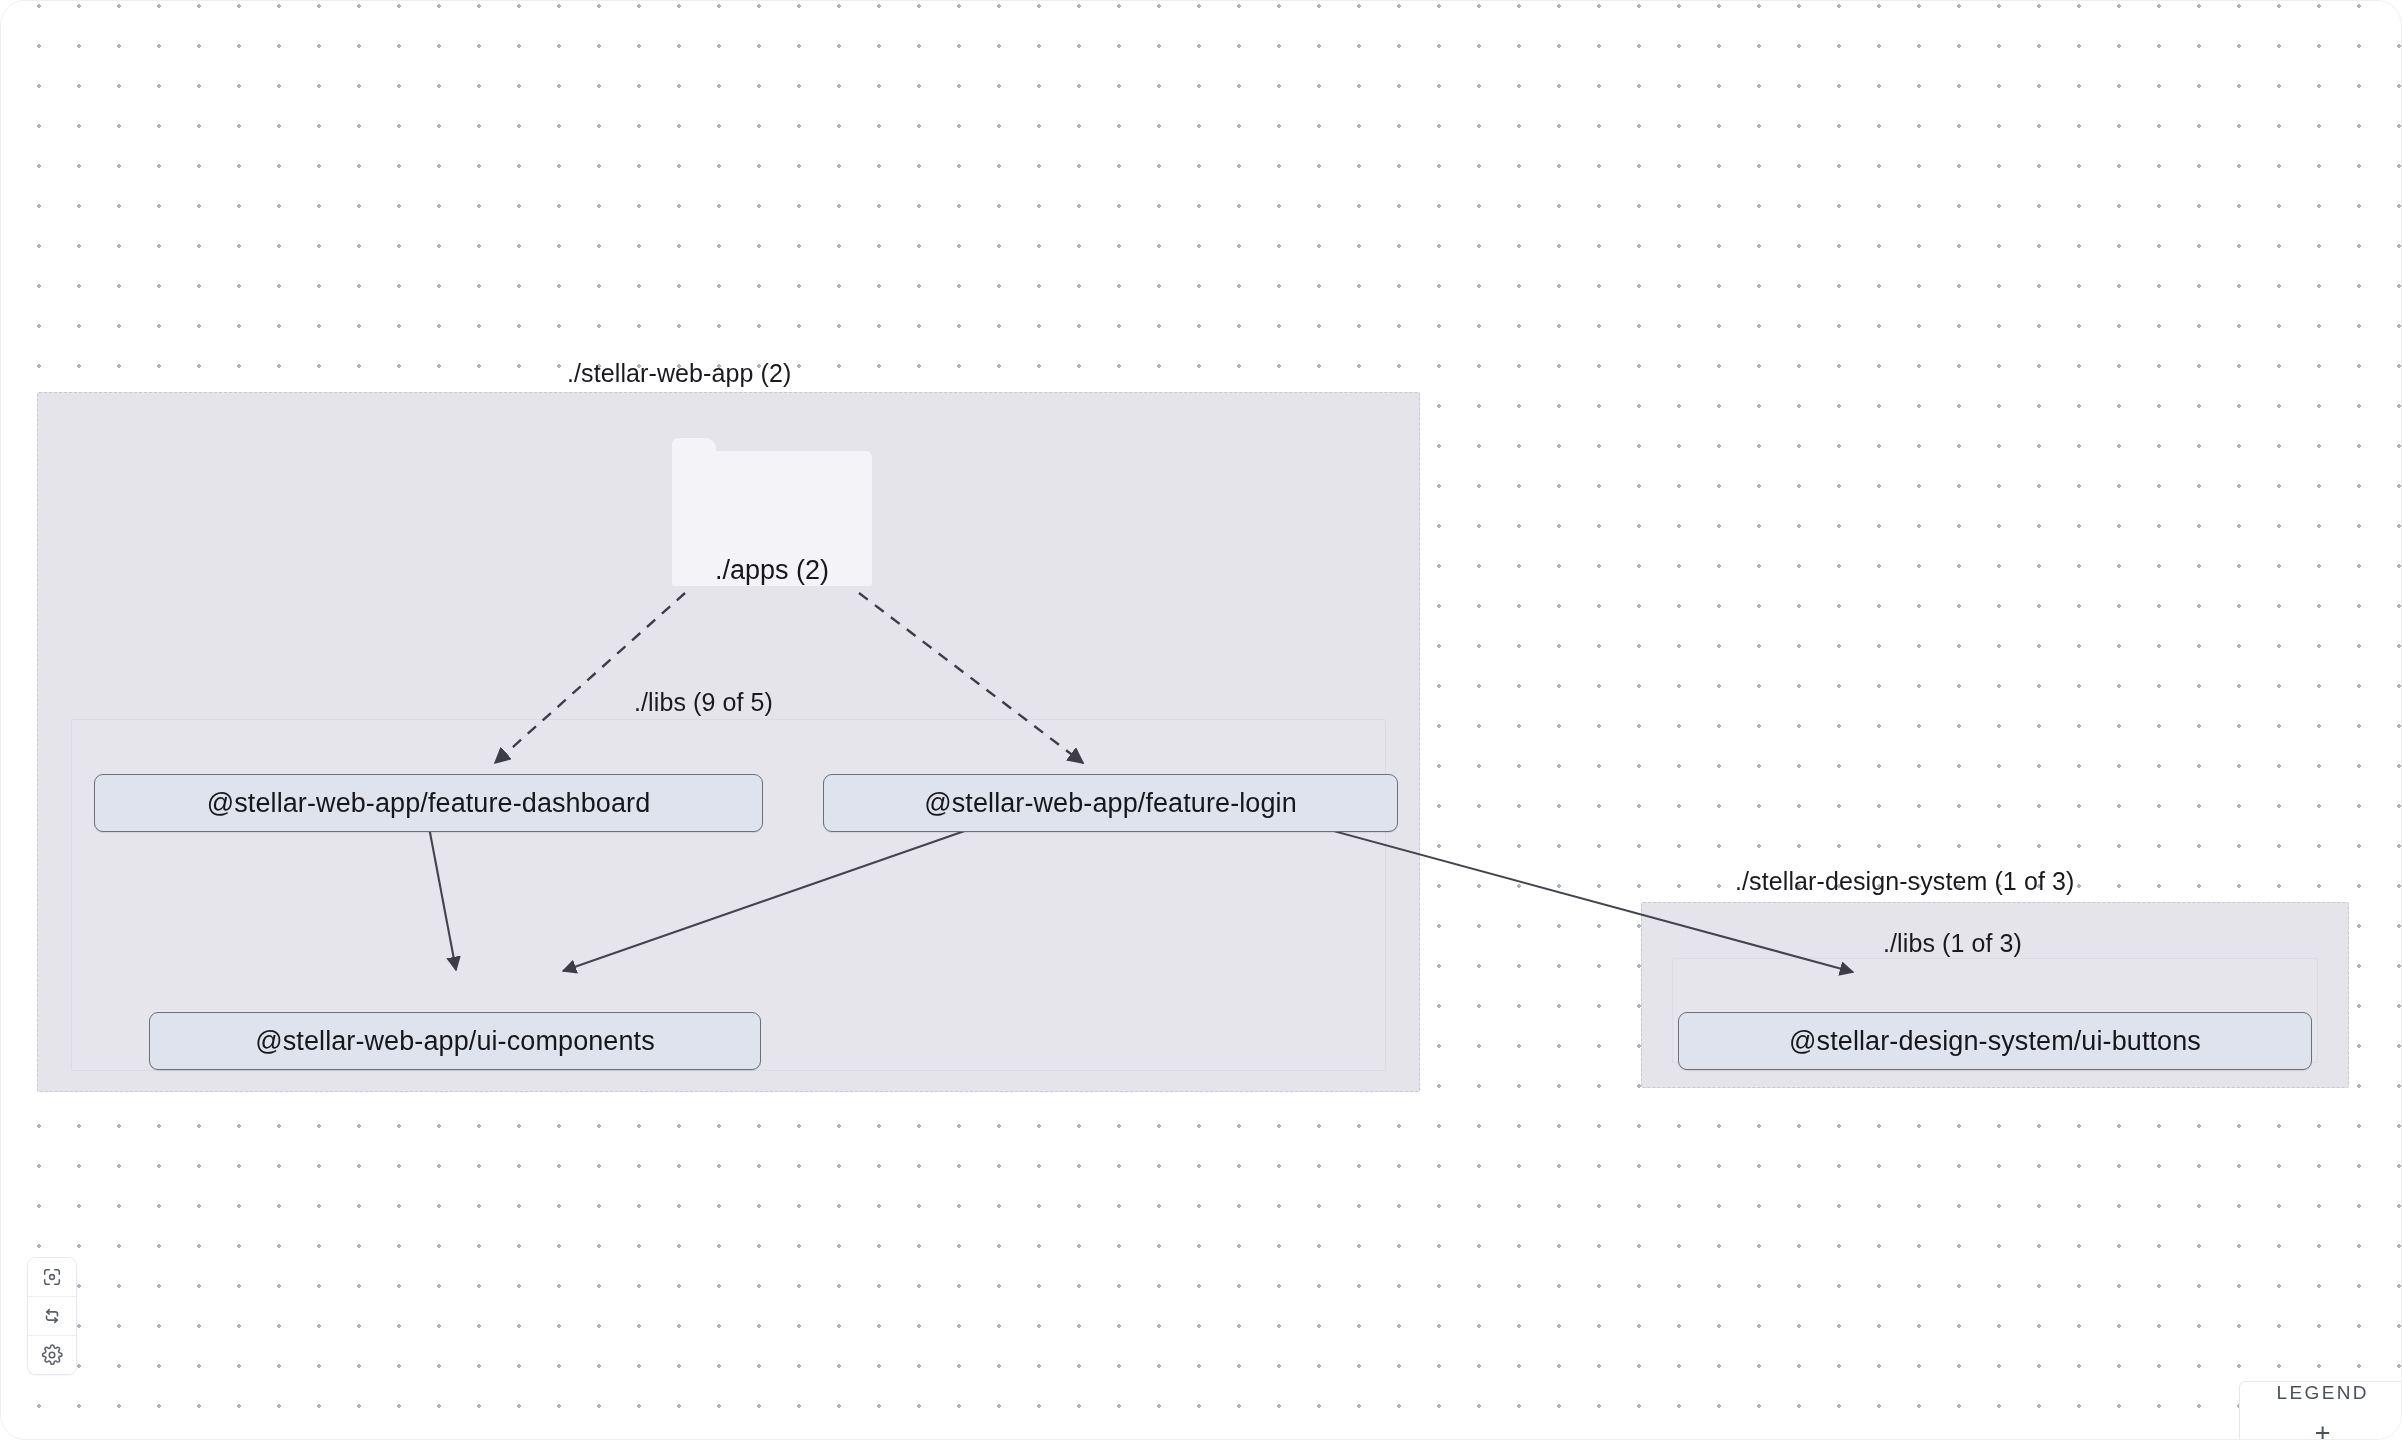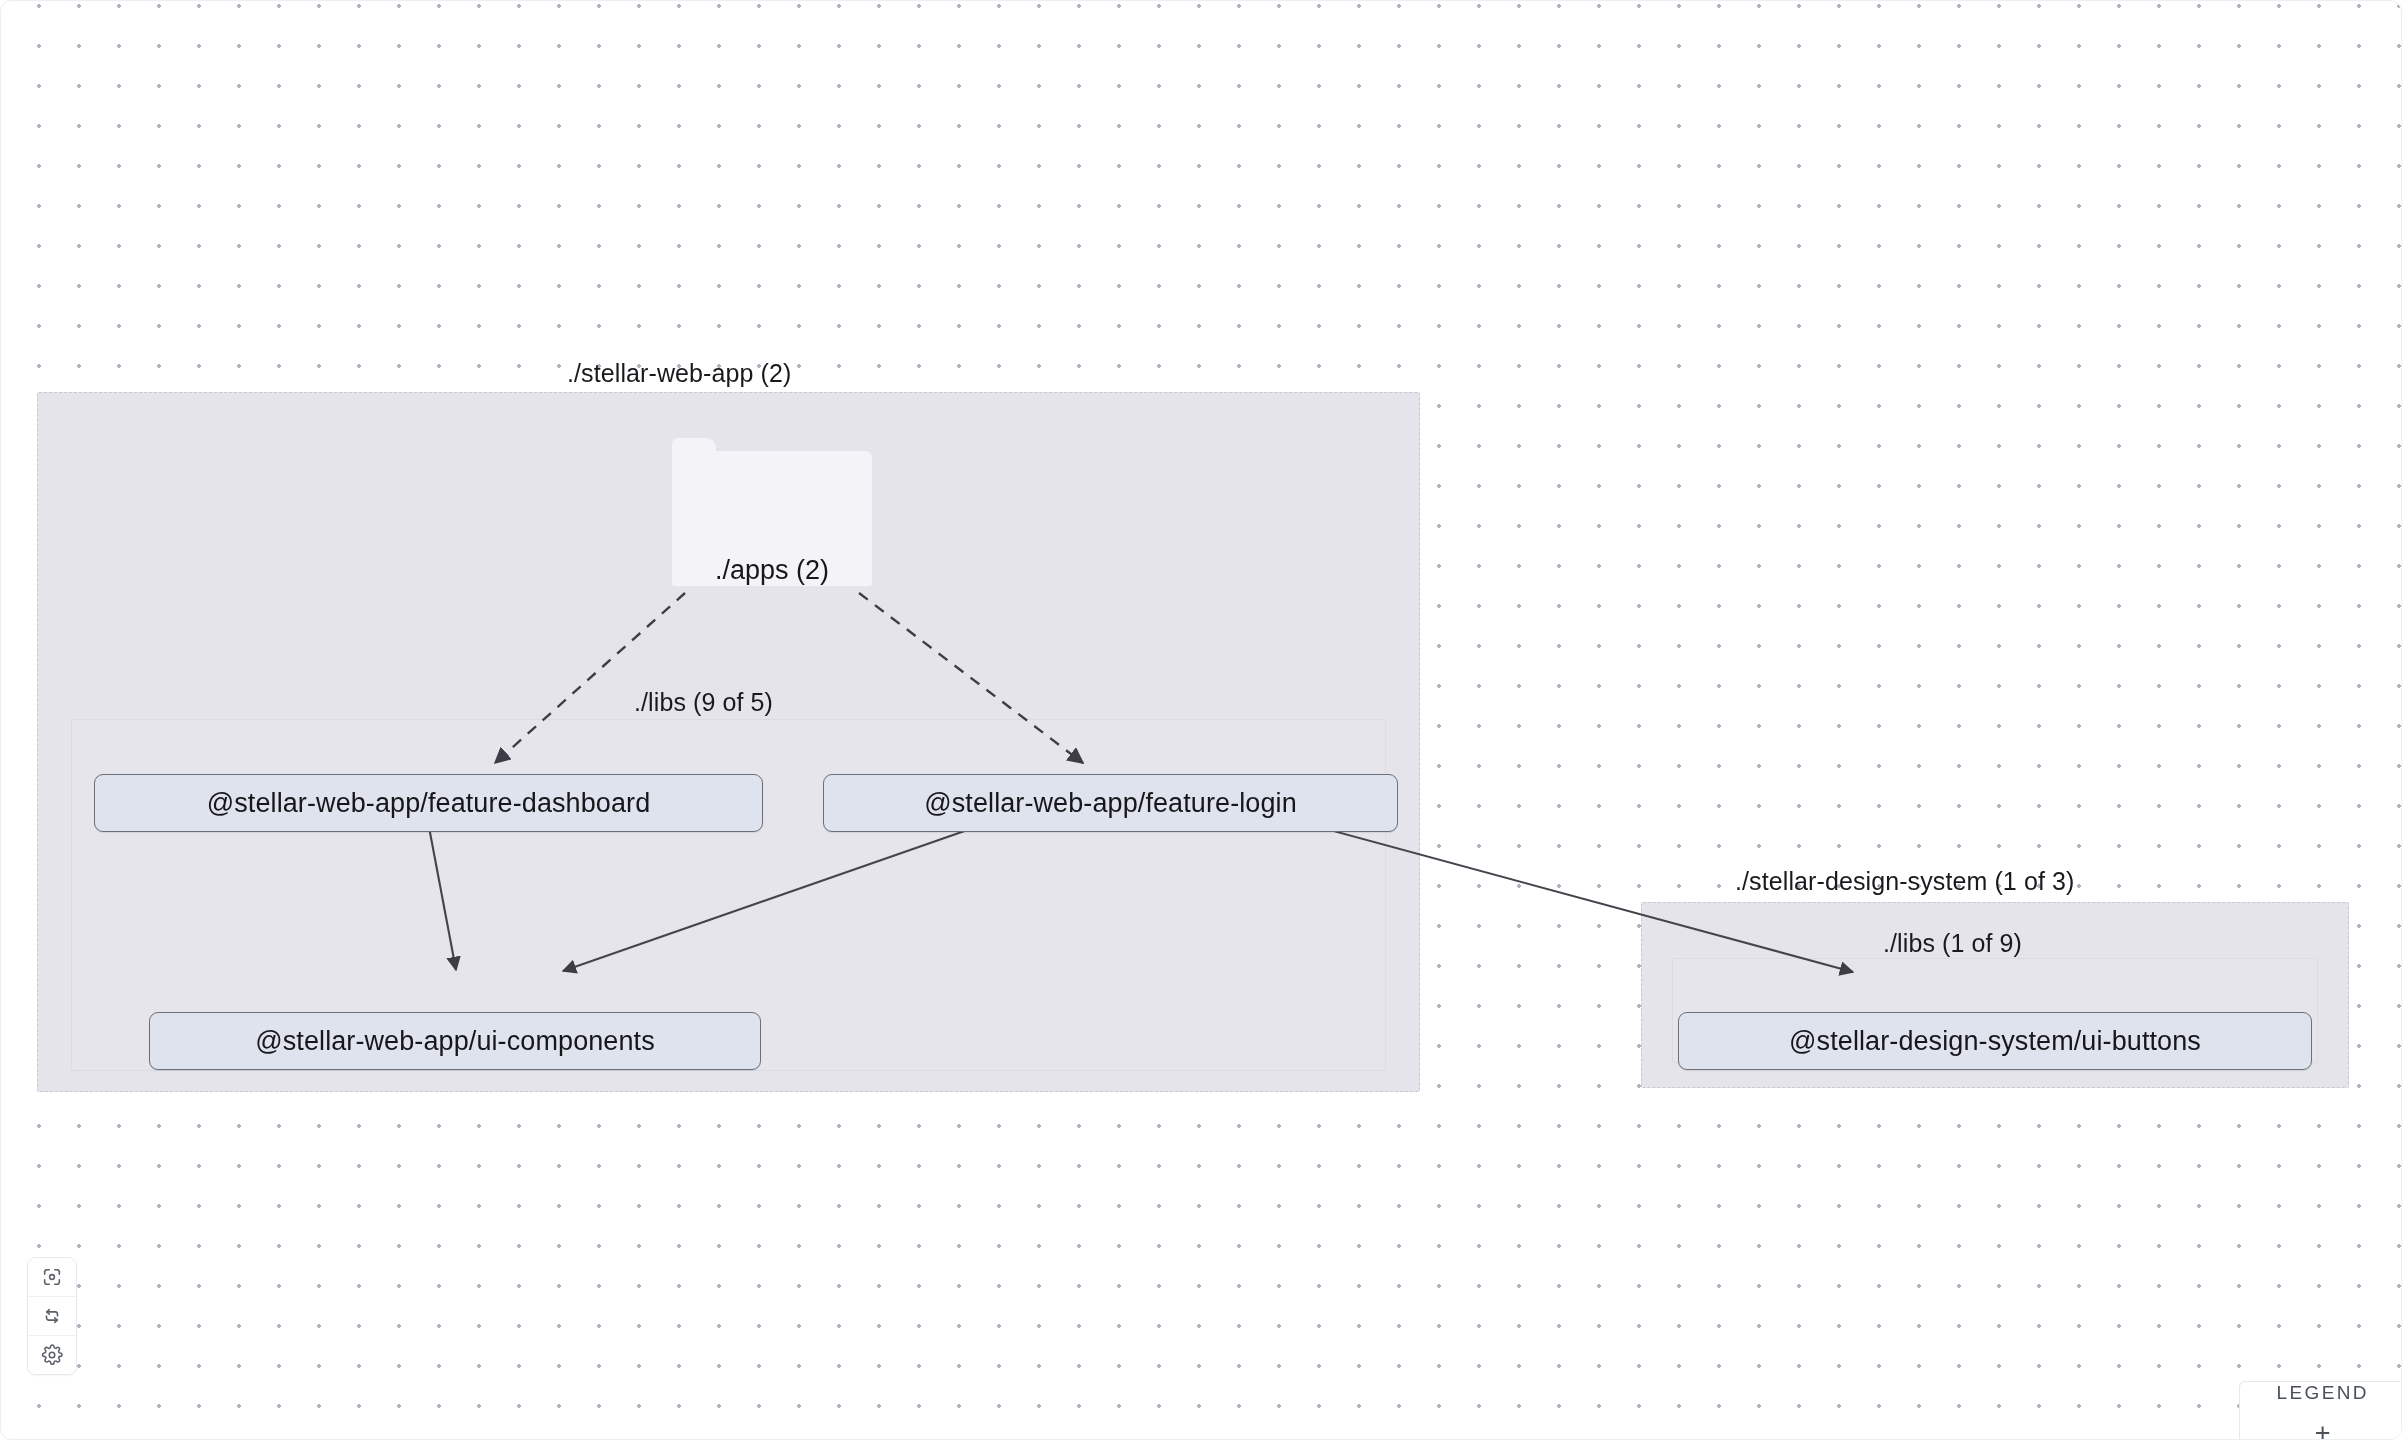--- a/index.html
+++ b/index.html
@@ -13,21 +13,21 @@
 
   #canvas {
     position: relative;
     width: 2402px;
     height: 1440px;
     background-color: #ffffff;
     background-image: radial-gradient(circle, #aab3c0 1.6px, rgba(0,0,0,0) 1.7px);
     background-size: 40px 40px;
     background-position: 18px 25px;
     border: 1px solid #eceef1;
-    border-radius: 12px;
+    border-radius: 25px;
     box-sizing: border-box;
     overflow: hidden;
   }
 
   
   #edges {
     position: absolute;
     left: 0; top: 0;
     width: 2402px; height: 1440px;
     pointer-events: none;
@@ -177,21 +177,21 @@
   <div class="group group-outer" style="left:1640px; top:901px; width:708px; height:186px;"></div>
 
   <div class="group group-inner" style="left:1671px; top:957px; width:646px; height:105px;"></div>
 
   <div class="group-label" style="left:566px; top:358px;">./stellar-web-app (2)</div>
 
   <div class="group-label" style="left:633px; top:687px;">./libs (9 of 5)</div>
 
   <div class="group-label" style="left:1734px; top:866px;">./stellar-design-system (1 of 3)</div>
 
-  <div class="group-label" style="left:1882px; top:928px;">./libs (1 of 9)</div>
+  <div class="group-label" style="left:1882px; top:928px;">./libs (1 of 3)</div>
 
   <svg id="edges" viewBox="0 0 2402 1440" width="2402" height="1440">
     <defs>
       <marker id="arrowDashed" viewBox="0 0 10 10" refX="9" refY="5" markerWidth="7" markerHeight="7" orient="auto-start-reverse">
         <path d="M 0 0 L 10 5 L 0 10 z" fill="#3d3d46"></path>
       </marker>
       <marker id="arrowSolid" viewBox="0 0 10 10" refX="9" refY="5" markerWidth="7" markerHeight="7" orient="auto-start-reverse">
         <path d="M 0 0 L 10 5 L 0 10 z" fill="#3d3d46"></path>
       </marker>
     </defs>

